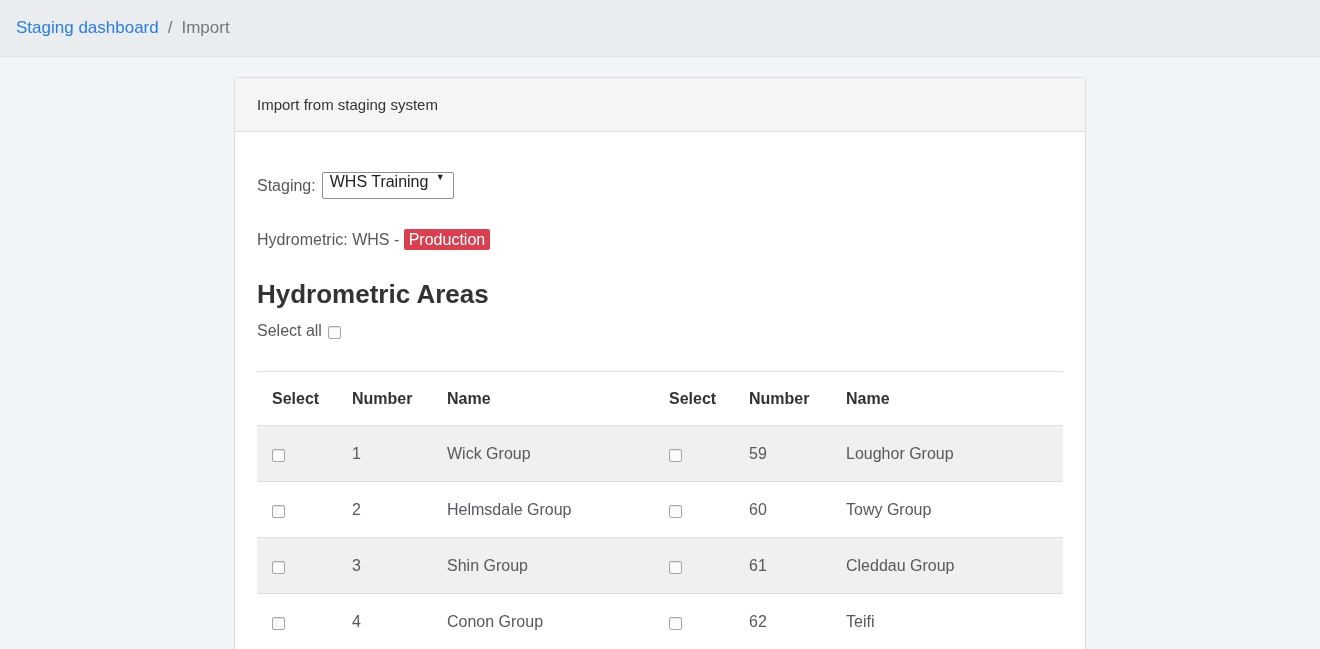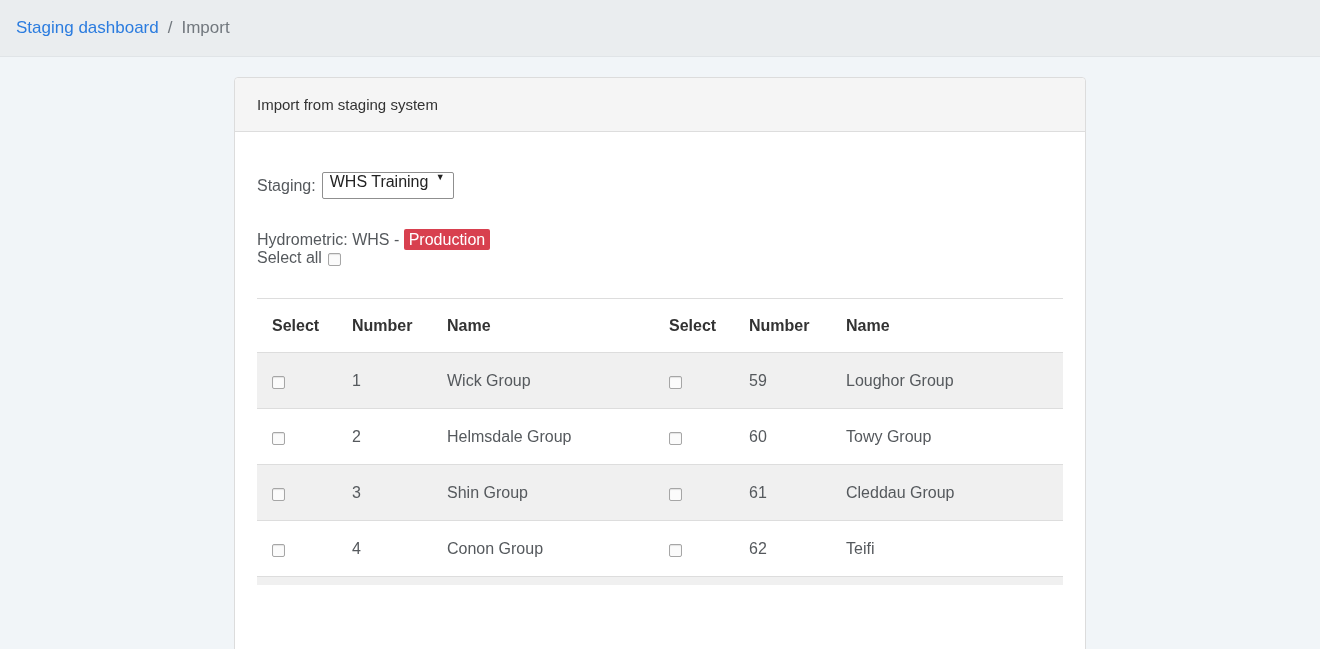--- a/index.html
+++ b/index.html
@@ -117,20 +117,21 @@
           </select>
           <span class="sel-arrow">▼</span>
         </span>
       </div>
 
       <div class="dest-row">
         <span>Hydrometric: WHS -</span>
         <span class="badge-danger">Production</span>
       </div>
 
+      <h2 class="section-heading">Hydrometric Areas</h2>
 
       <div class="select-all-row">
         <span>Select all</span>
         <input type="checkbox" class="cbx" style="">
       </div>
 
       <table class="areas-table">
         <colgroup>
           <col style="width:80px">
             <col style="width:95px">

